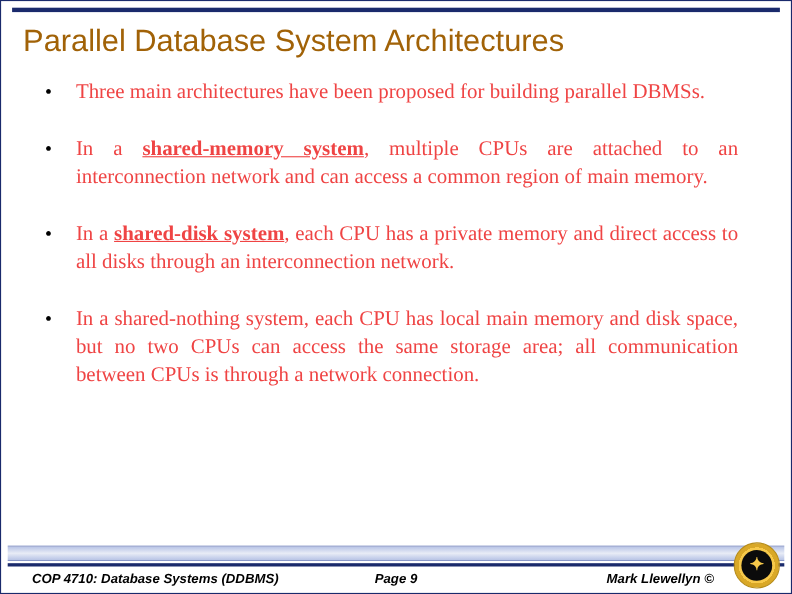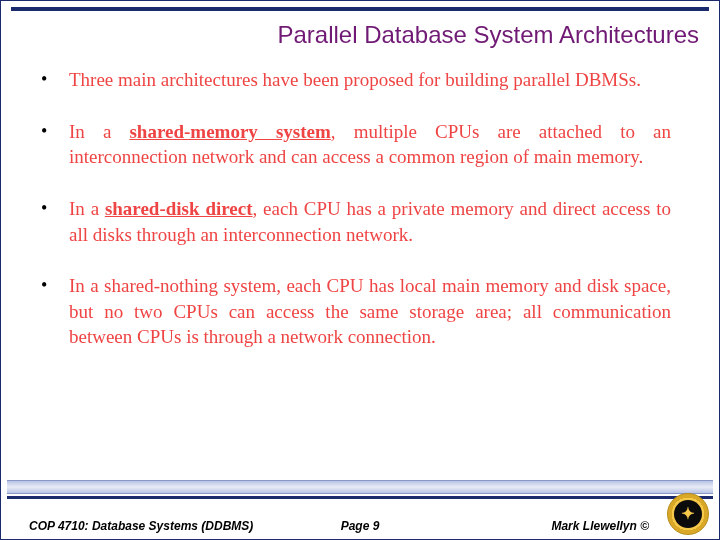--- a/index.html
+++ b/index.html
@@ -12,23 +12,23 @@
     overflow: hidden;
     border: 1px solid #1a2a6c;
   }
   .top-rule {
     height: 4px;
     background: #1a2a6c;
     margin: 6px 10px 0 10px;
   }
   .title {
     font-family: Arial, Helvetica, sans-serif;
-    font-size: 24px;
-    color: #701a75;
-    text-align: right;
+    font-size: 28px;
+    color: #a16207;
+    text-align: left;
     margin: 10px 20px 18px 20px;
     font-weight: normal;
   }
   .content {
     padding: 0 48px 0 40px;
   }
   ul.bullets {
     list-style: none;
   }
   ul.bullets > li {
@@ -61,21 +61,21 @@
   }
   .footer-line {
     height: 3px;
     background: #1a2a6c;
     margin: 2px 6px 0 6px;
   }
   .footer-text {
     display: flex;
     align-items: center;
     justify-content: flex-end;
-    padding: 20px 70px 6px 28px;
+    padding: 4px 70px 6px 28px;
     font-family: Arial, Helvetica, sans-serif;
     font-size: 12px;
     font-weight: bold;
     font-style: italic;
     color: #000;
     position: relative;
   }
   .footer-text .course { flex: 0 0 auto; }
   .footer-text .page   { flex: 0 0 auto; position: absolute; left: 50%; transform: translateX(-50%); }
   .footer-text .author { flex: 0 0 auto; margin-left: auto; }
@@ -127,21 +127,21 @@
     </li>
     <li>
       <span class="dot">•</span>
       <span class="txt">
         <span>In a </span><span class="u">shared-memory system</span><span>, multiple CPUs are attached to an interconnection network and can access a common region of main memory.</span>
       </span>
     </li>
     <li>
       <span class="dot">•</span>
       <span class="txt">
-        <span>In a </span><span class="u">shared-disk direct</span><span>, each CPU has a private memory and direct access to all disks through an interconnection network.</span>
+        <span>In a </span><span class="u">shared-disk system</span><span>, each CPU has a private memory and direct access to all disks through an interconnection network.</span>
       </span>
     </li>
     <li>
       <span class="dot">•</span>
       <span class="txt">
         <span>In a shared-nothing system, each CPU has local main memory and disk space, but no two CPUs can access the same storage area; all communication between CPUs is through a network connection.</span><span class="u"></span><span></span>
       </span>
     </li>
   </ul>
 </div>

